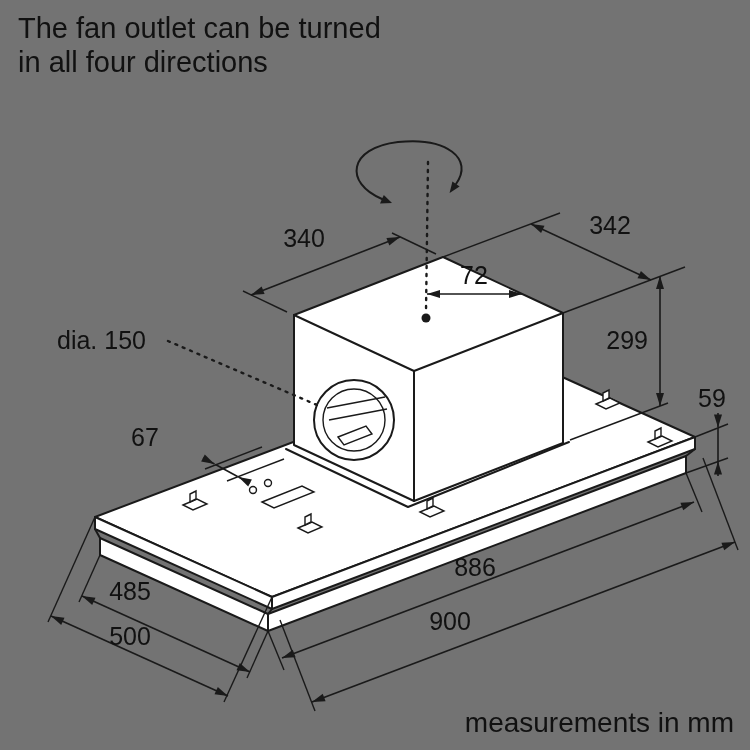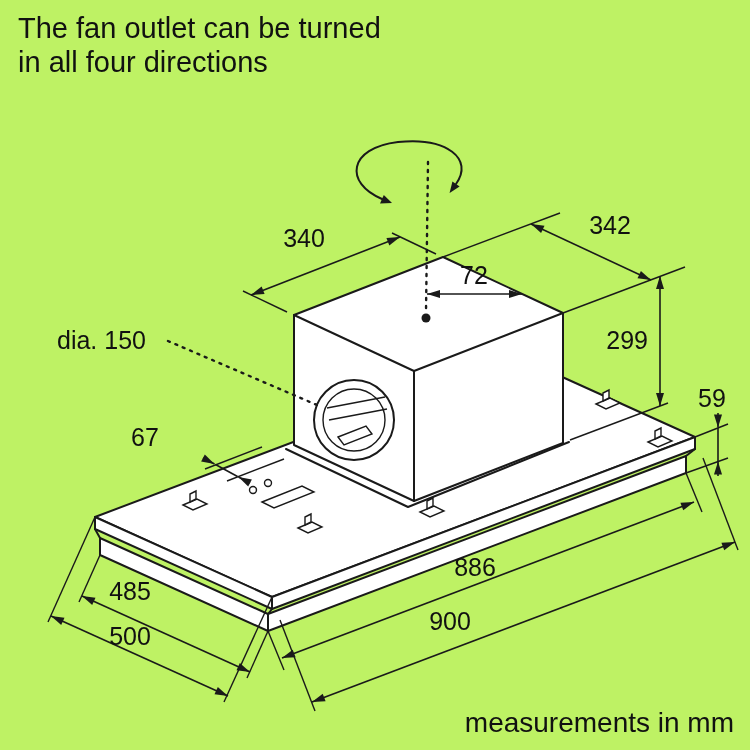--- a/index.html
+++ b/index.html
@@ -1,16 +1,16 @@
 <!DOCTYPE html>
 <html><head>
 <meta charset="utf-8">
 <style>
   html,body{margin:0;padding:0;background:#ffffff;}
-  #stage{position:relative;width:750px;height:750px;background:#bef264;overflow:hidden;}
+  #stage{position:relative;width:750px;height:750px;background:#737373;overflow:hidden;}
   svg{display:block;}
   svg text{font-family:"Liberation Sans", sans-serif;fill:#111111;}
   .title-text{font-size:29px;}
   .foot-text{font-size:28px;}
   .dim-text{font-size:25px;}
   .face{fill:#ffffff;stroke:#1a1a1a;stroke-width:2;stroke-linejoin:round;}
   .edge{fill:none;stroke:#1a1a1a;stroke-width:2;stroke-linejoin:round;stroke-linecap:round;}
   .thin{fill:none;stroke:#1a1a1a;stroke-width:1.4;}
   .dimline{fill:none;stroke:#1a1a1a;stroke-width:1.6;}
   .dotted{fill:none;stroke:#1a1a1a;stroke-width:2.4;stroke-dasharray:2 6;stroke-linecap:round;}

